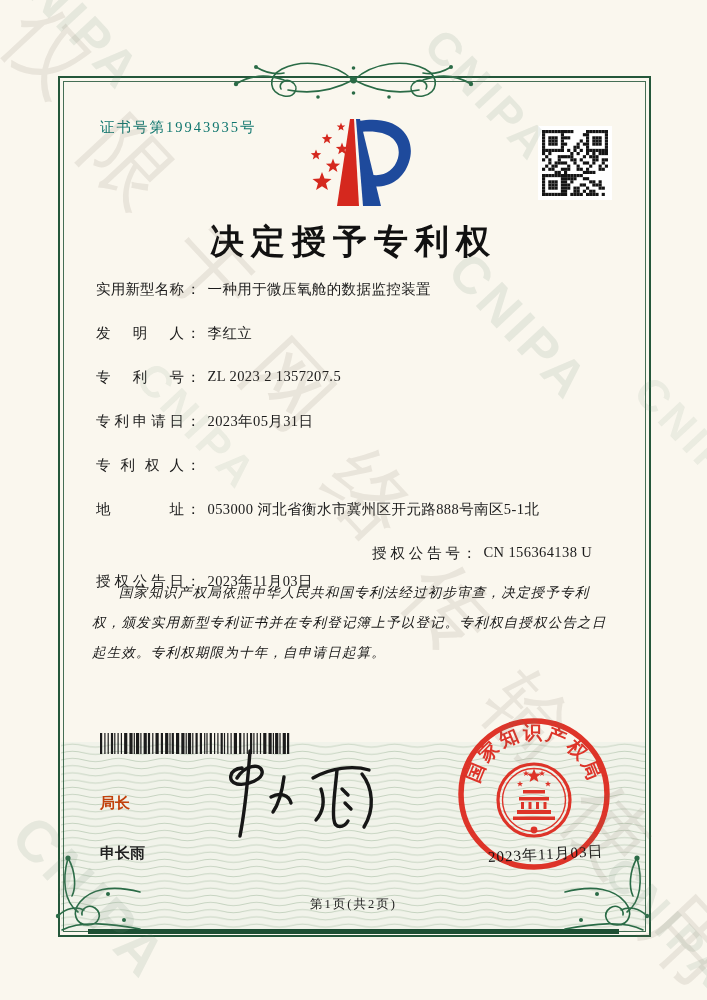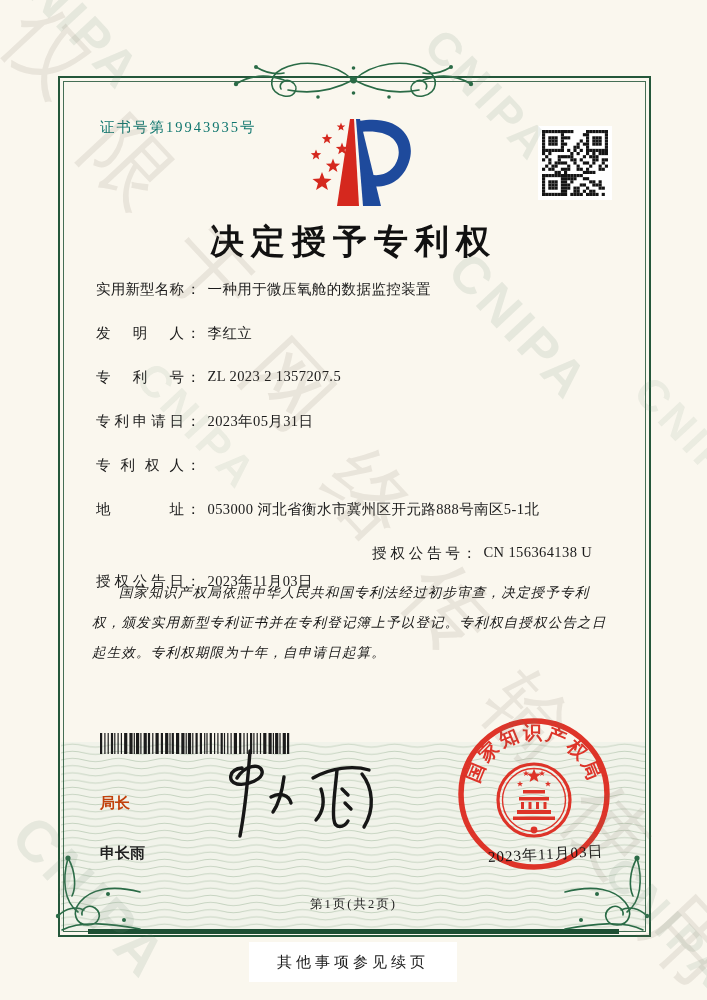--- a/index.html
+++ b/index.html
@@ -542,23 +542,20 @@
         <rect x="93.5" y="90" width="3" height="7"></rect>
         <rect x="67" y="98" width="34" height="4"></rect>
         <rect x="63" y="104.5" width="42" height="3.5"></rect>
         <circle cx="84" cy="118" r="3.4"></circle>
       </g>
     </g>
     <text x="96" y="147" text-anchor="middle" font-size="15" fill="#151515" letter-spacing="1" transform="rotate(-3 96 147)" font-family="'Liberation Serif','DejaVu Serif',serif">2023年11月03日</text>
   </svg>
 
   <div class="page-footer">第1页(共2页)</div>
-  <div class="cont-box">
-    <span>其他事项参见续页</span>
-  </div>
 
   <div class="wm-layer">
     <span class="wm-brand wm-b1">CNIPA</span>
     <span class="wm-brand wm-b2">CNIPA</span>
     <span class="wm-brand wm-b3">CNIPA</span>
     <span class="wm-brand wm-b4">CNIPA</span>
     <span class="wm-brand wm-b5">CNIPA</span>
     <span class="wm-brand wm-b6">CNIPA</span>
     <span class="wm-brand wm-b7">CNIPA</span>
     <span class="wm-diagonal-host"><span class="wm-char" style="left: 6px; top: 10px;">仅</span><span class="wm-char" style="left: 86px; top: 121px;">限</span><span class="wm-char" style="left: 166px; top: 232px;">于</span><span class="wm-char" style="left: 246px; top: 343px;">网</span><span class="wm-char" style="left: 326px; top: 454px;">络</span><span class="wm-char" style="left: 406px; top: 565px;">传</span><span class="wm-char" style="left: 486px; top: 676px;">输</span><span class="wm-char" style="left: 566px; top: 787px;">使</span><span class="wm-char" style="left: 646px; top: 898px;">用</span></span>

